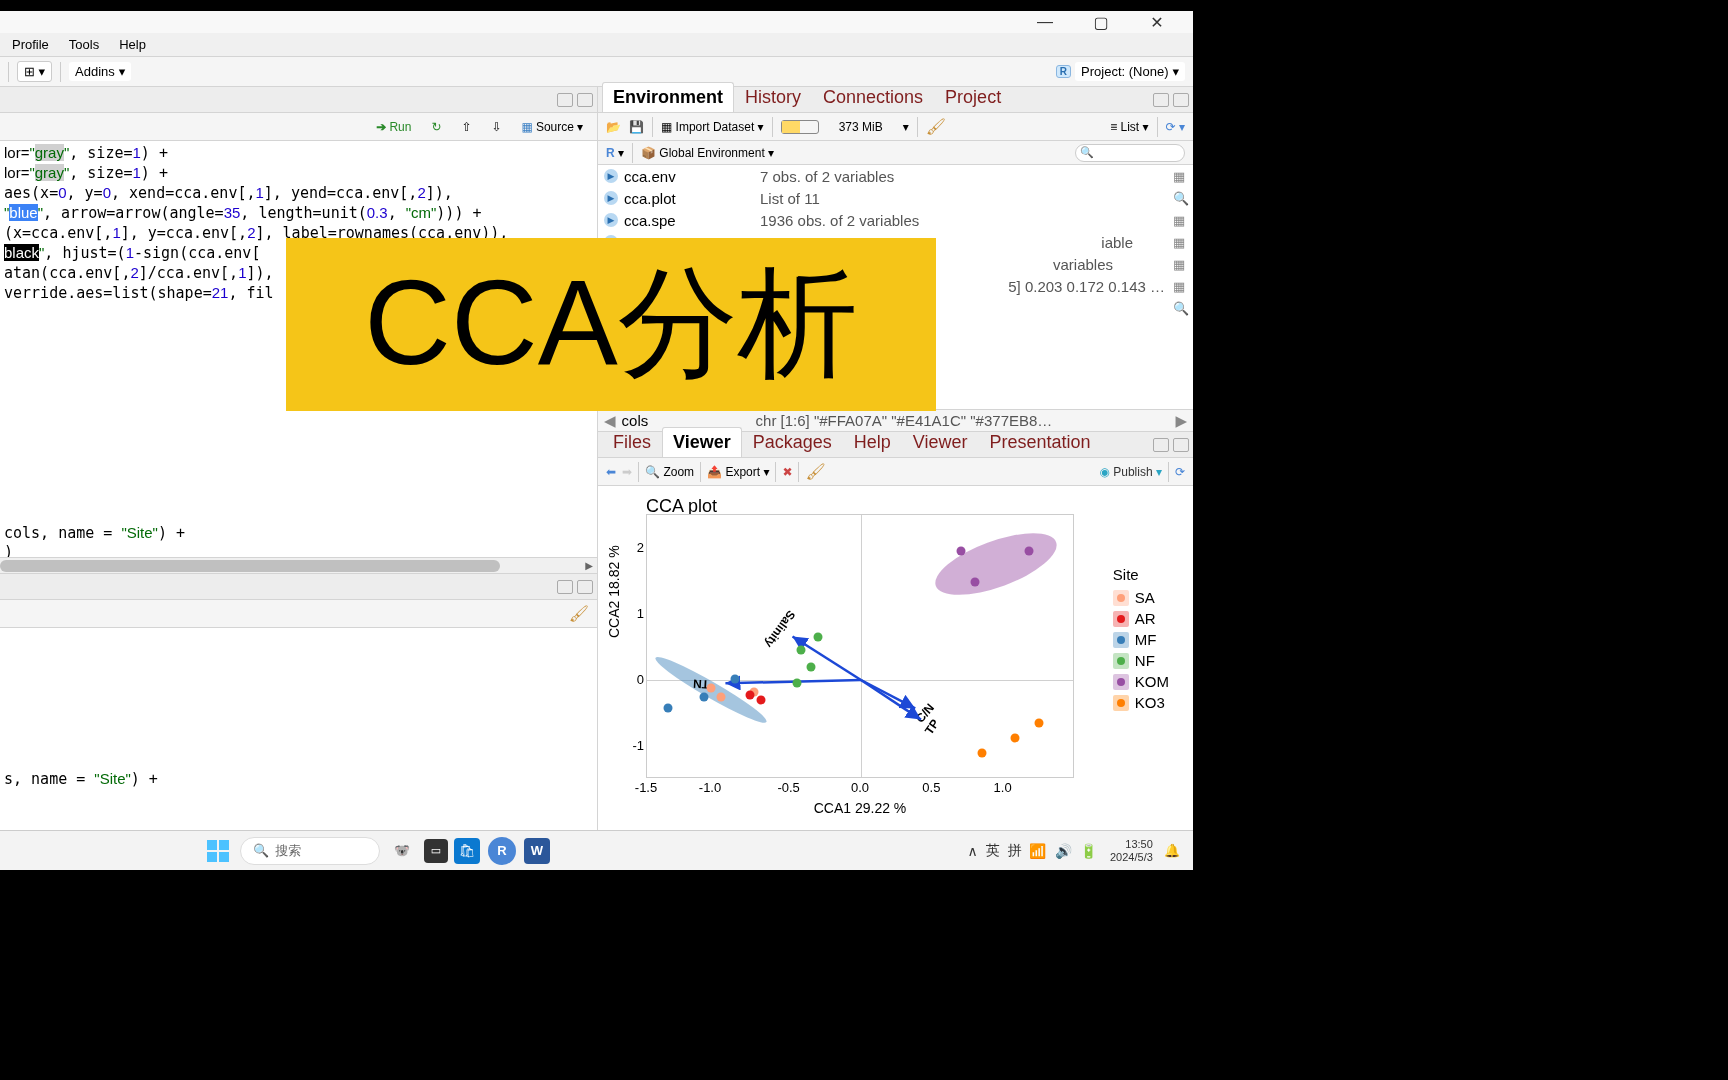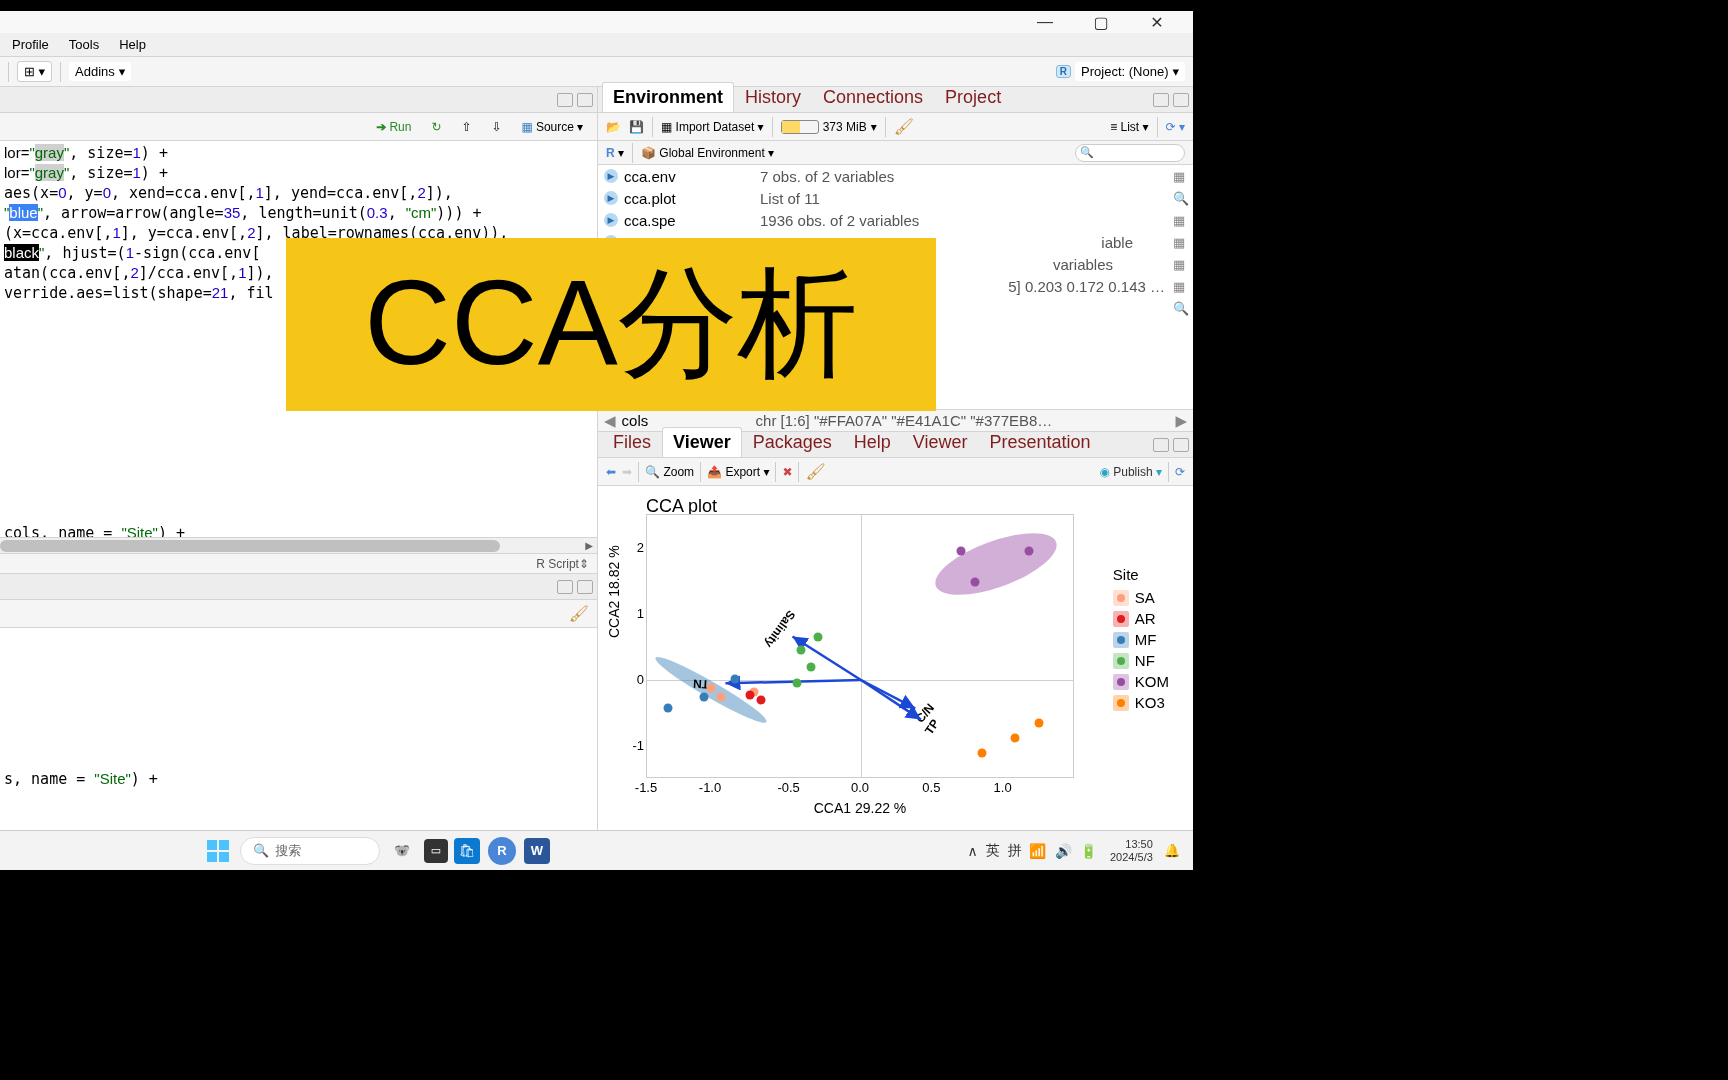--- a/index.html
+++ b/index.html
@@ -157,21 +157,20 @@
 <span> </span>
 <span> </span>
 <span> </span>
 cols, name = <span class="str">"Site"</span>) +
 )
 </div>
         <div class="scroll-h">
           <div class="scroll-thumb"></div>
           <div class="scroll-arrow">▶</div>
         </div>
-        <div class="status-bar"><span>R Script</span> ⇕</div>
       </div>
 
       <div class="console-pane">
         <div class="pane-tabbar">
           <div class="minmax"></div>
           <div class="minmax"></div>
         </div>
         <div class="pane-toolbar">
             <span class="brush">🖌</span>
           </div>
@@ -200,21 +199,21 @@
             <div class="minmax"></div>
           </div>
         </div>
         <div class="env-toolbar">
           <div class="env-toolbar-left">
             <span style="color:#d9a83e">📂</span>
             <span style="color:#4a86d6">💾</span>
             <div class="tb-sep"></div>
             <span>▦ <span>Import Dataset</span> ▾</span>
             <div class="tb-sep"></div>
-            <span style="display:flex;align-items:flex-start;gap:4px"><span class="mem-bar">
+            <span style="display:flex;align-items:flex-start;gap:20px"><span class="mem-bar">
                   <span class="mem-fill"></span>
                 </span><span>373 MiB</span> ▾</span>
             <div class="tb-sep"></div>
             <span class="brush">🖌</span>
           </div>
           <div class="env-toolbar-right">
             <span>≡ <span>List</span> ▾</span>
             <div class="tb-sep"></div>
             <span style="color:#4a86d6">⟳ ▾</span>
           </div>

